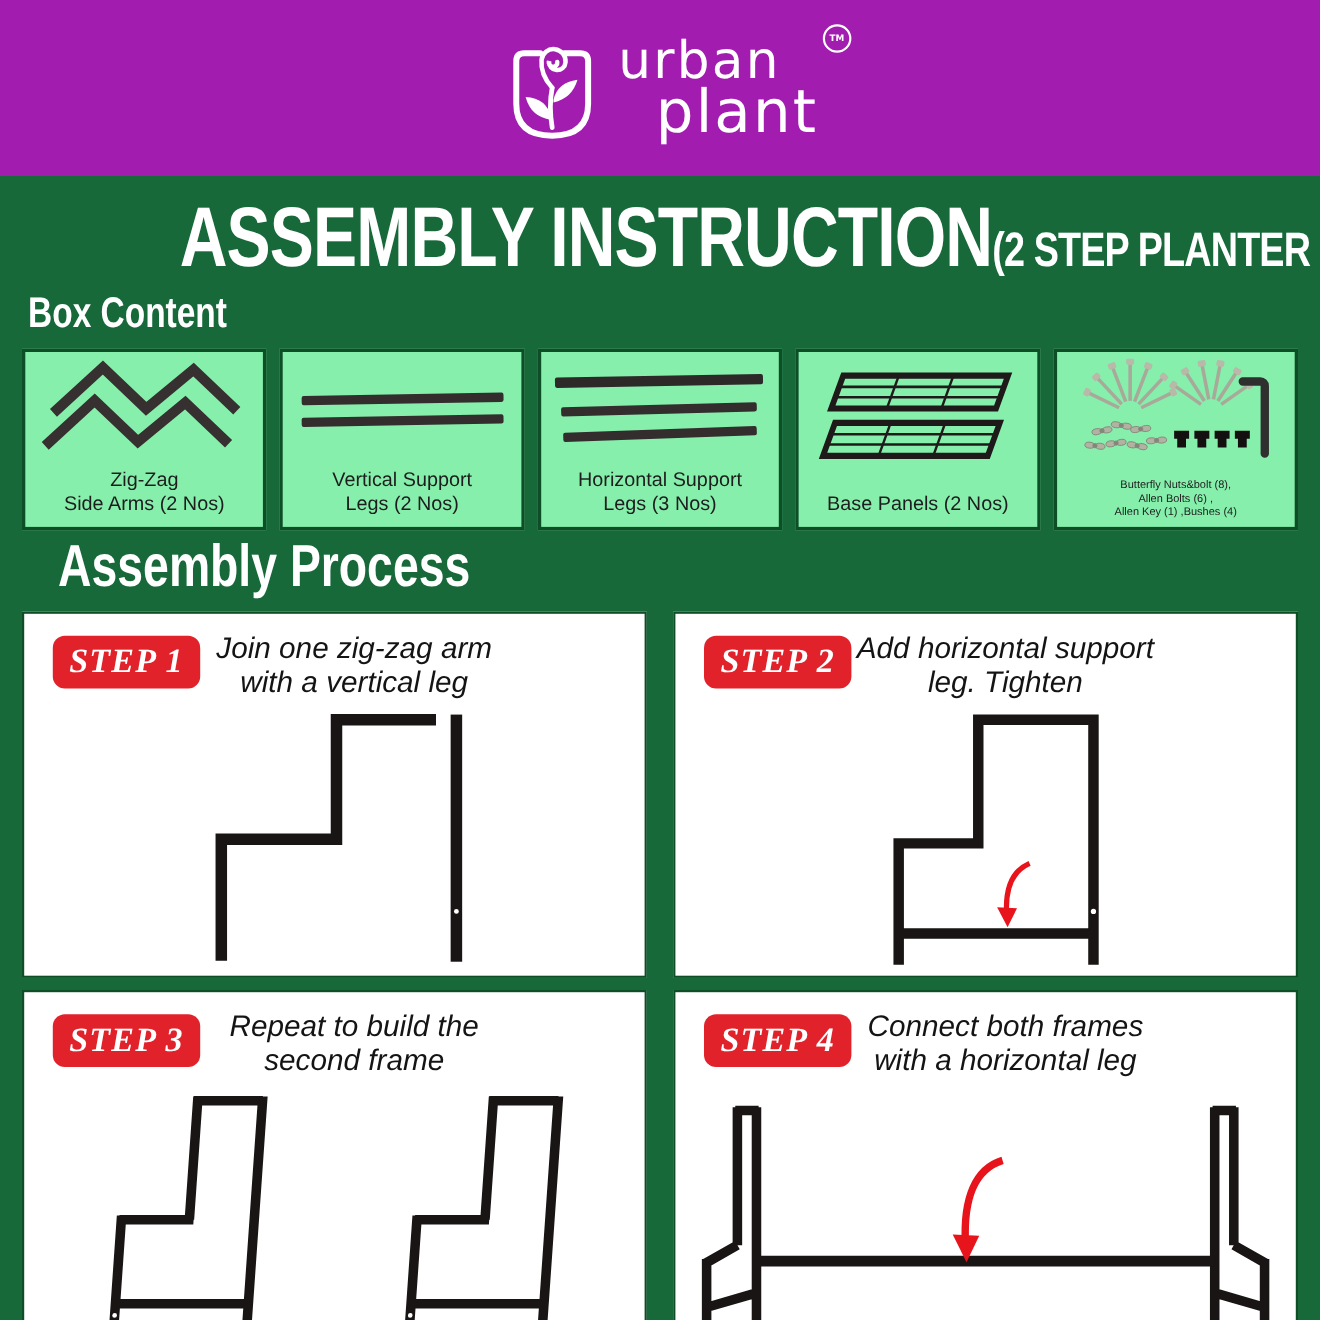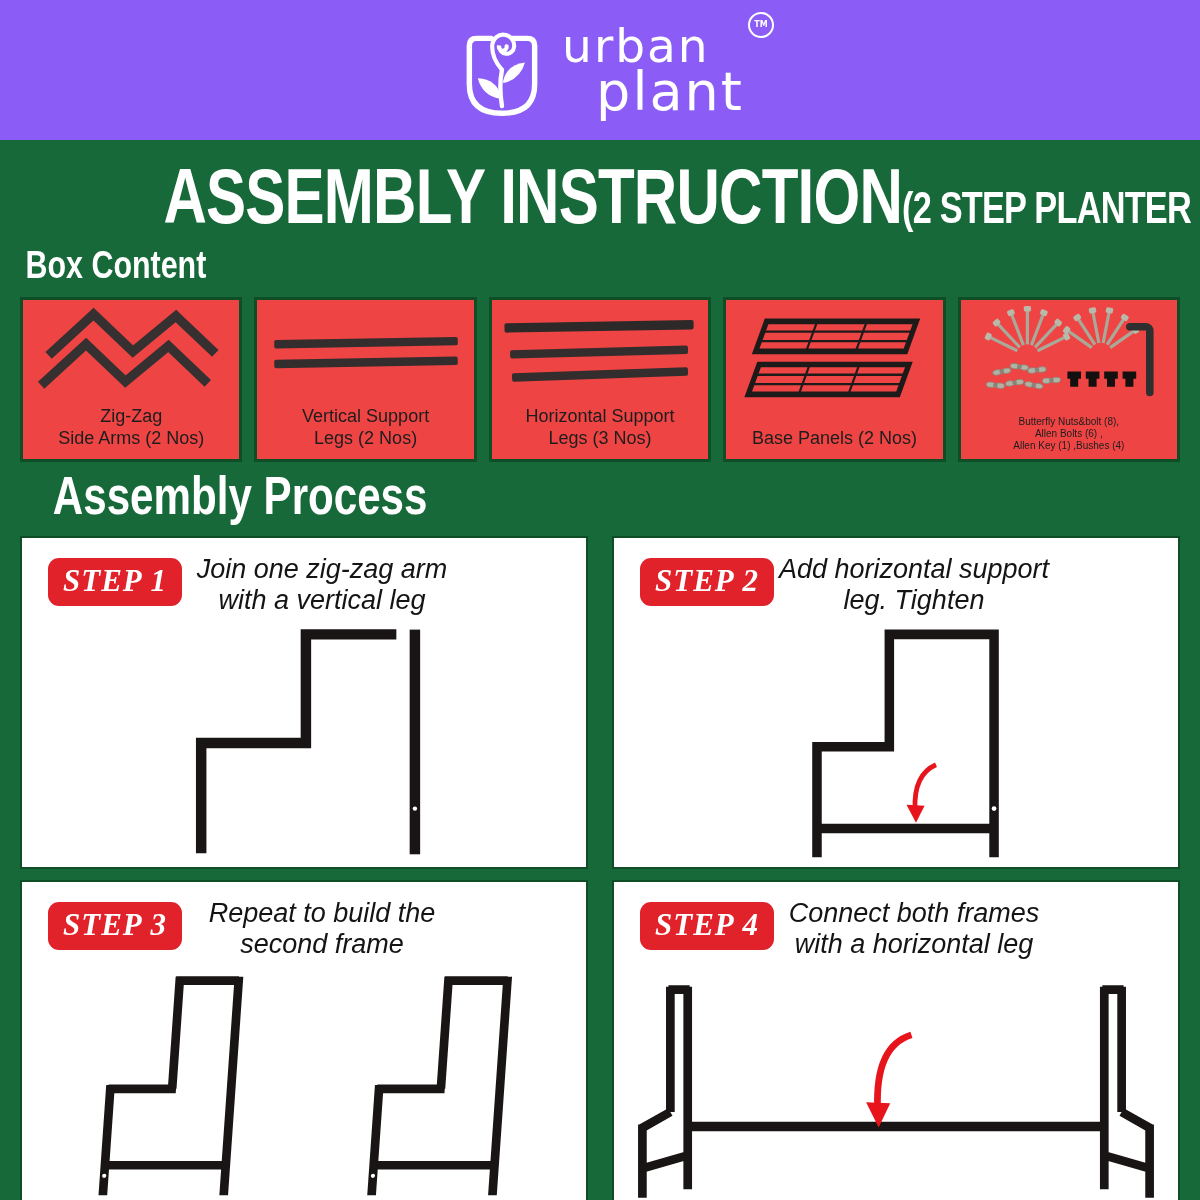--- a/index.html
+++ b/index.html
@@ -5,21 +5,21 @@
   html,body{margin:0;padding:0;}
   body{
     width:1200px;height:1200px;
     background:#17693a;
     font-family:"Liberation Sans",sans-serif;
     overflow:hidden;
     -webkit-font-smoothing:antialiased;
   }
   
   .brand-bar{
-    height:140px;background:#8b5cf6;
+    height:160px;background:#a21caf;
     display:flex;align-items:center;justify-content:center;gap:14px;
   }
   .logo-icon{width:92px;height:104px;flex:0 0 auto;margin-top:2px;}
   .wordmark{position:relative;color:#fff;line-height:.92;
     font-family:"DejaVu Sans",sans-serif;font-weight:normal;letter-spacing:2px;}
   .wordmark .w1{font-size:47px;display:block;}
   .wordmark .w2{font-size:54px;display:block;margin-left:34px;}
   .tm-badge{
     position:absolute;top:-12px;right:-30px;
     width:22px;height:22px;border:2px solid #fff;border-radius:50%;
@@ -32,21 +32,21 @@
   .main-title{font-size:77px;font-weight:bold;letter-spacing:-1px;}
   .sub-title{font-size:44px;font-weight:bold;letter-spacing:-1px;}
   .section-heading{text-align:left;color:#fff;font-weight:bold;}
   .box-content-heading{font-size:39px;margin-top:2px;}
   .assembly-heading{font-size:54px;margin-top:2px;}
   
   .parts-row{
     display:flex;gap:12px;margin:10px 20px 0;height:165px;
   }
   .part-box{
-    flex:1;background:#ef4444;border:3px solid #0d4e27;box-sizing:border-box;
+    flex:1;background:#86efac;border:3px solid #0d4e27;box-sizing:border-box;
     display:flex;flex-direction:column;align-items:center;
   }
   .part-img{flex:1;width:100%;display:flex;align-items:center;justify-content:center;overflow:hidden;}
   .part-caption{
     font-size:18px;line-height:1.22;color:#1d1d1d;text-align:center;
     padding:0 2px 9px;white-space:pre-line;
   }
   .part-caption.small{font-size:10px;line-height:1.2;padding-bottom:7px;}
   
   .steps-grid{

